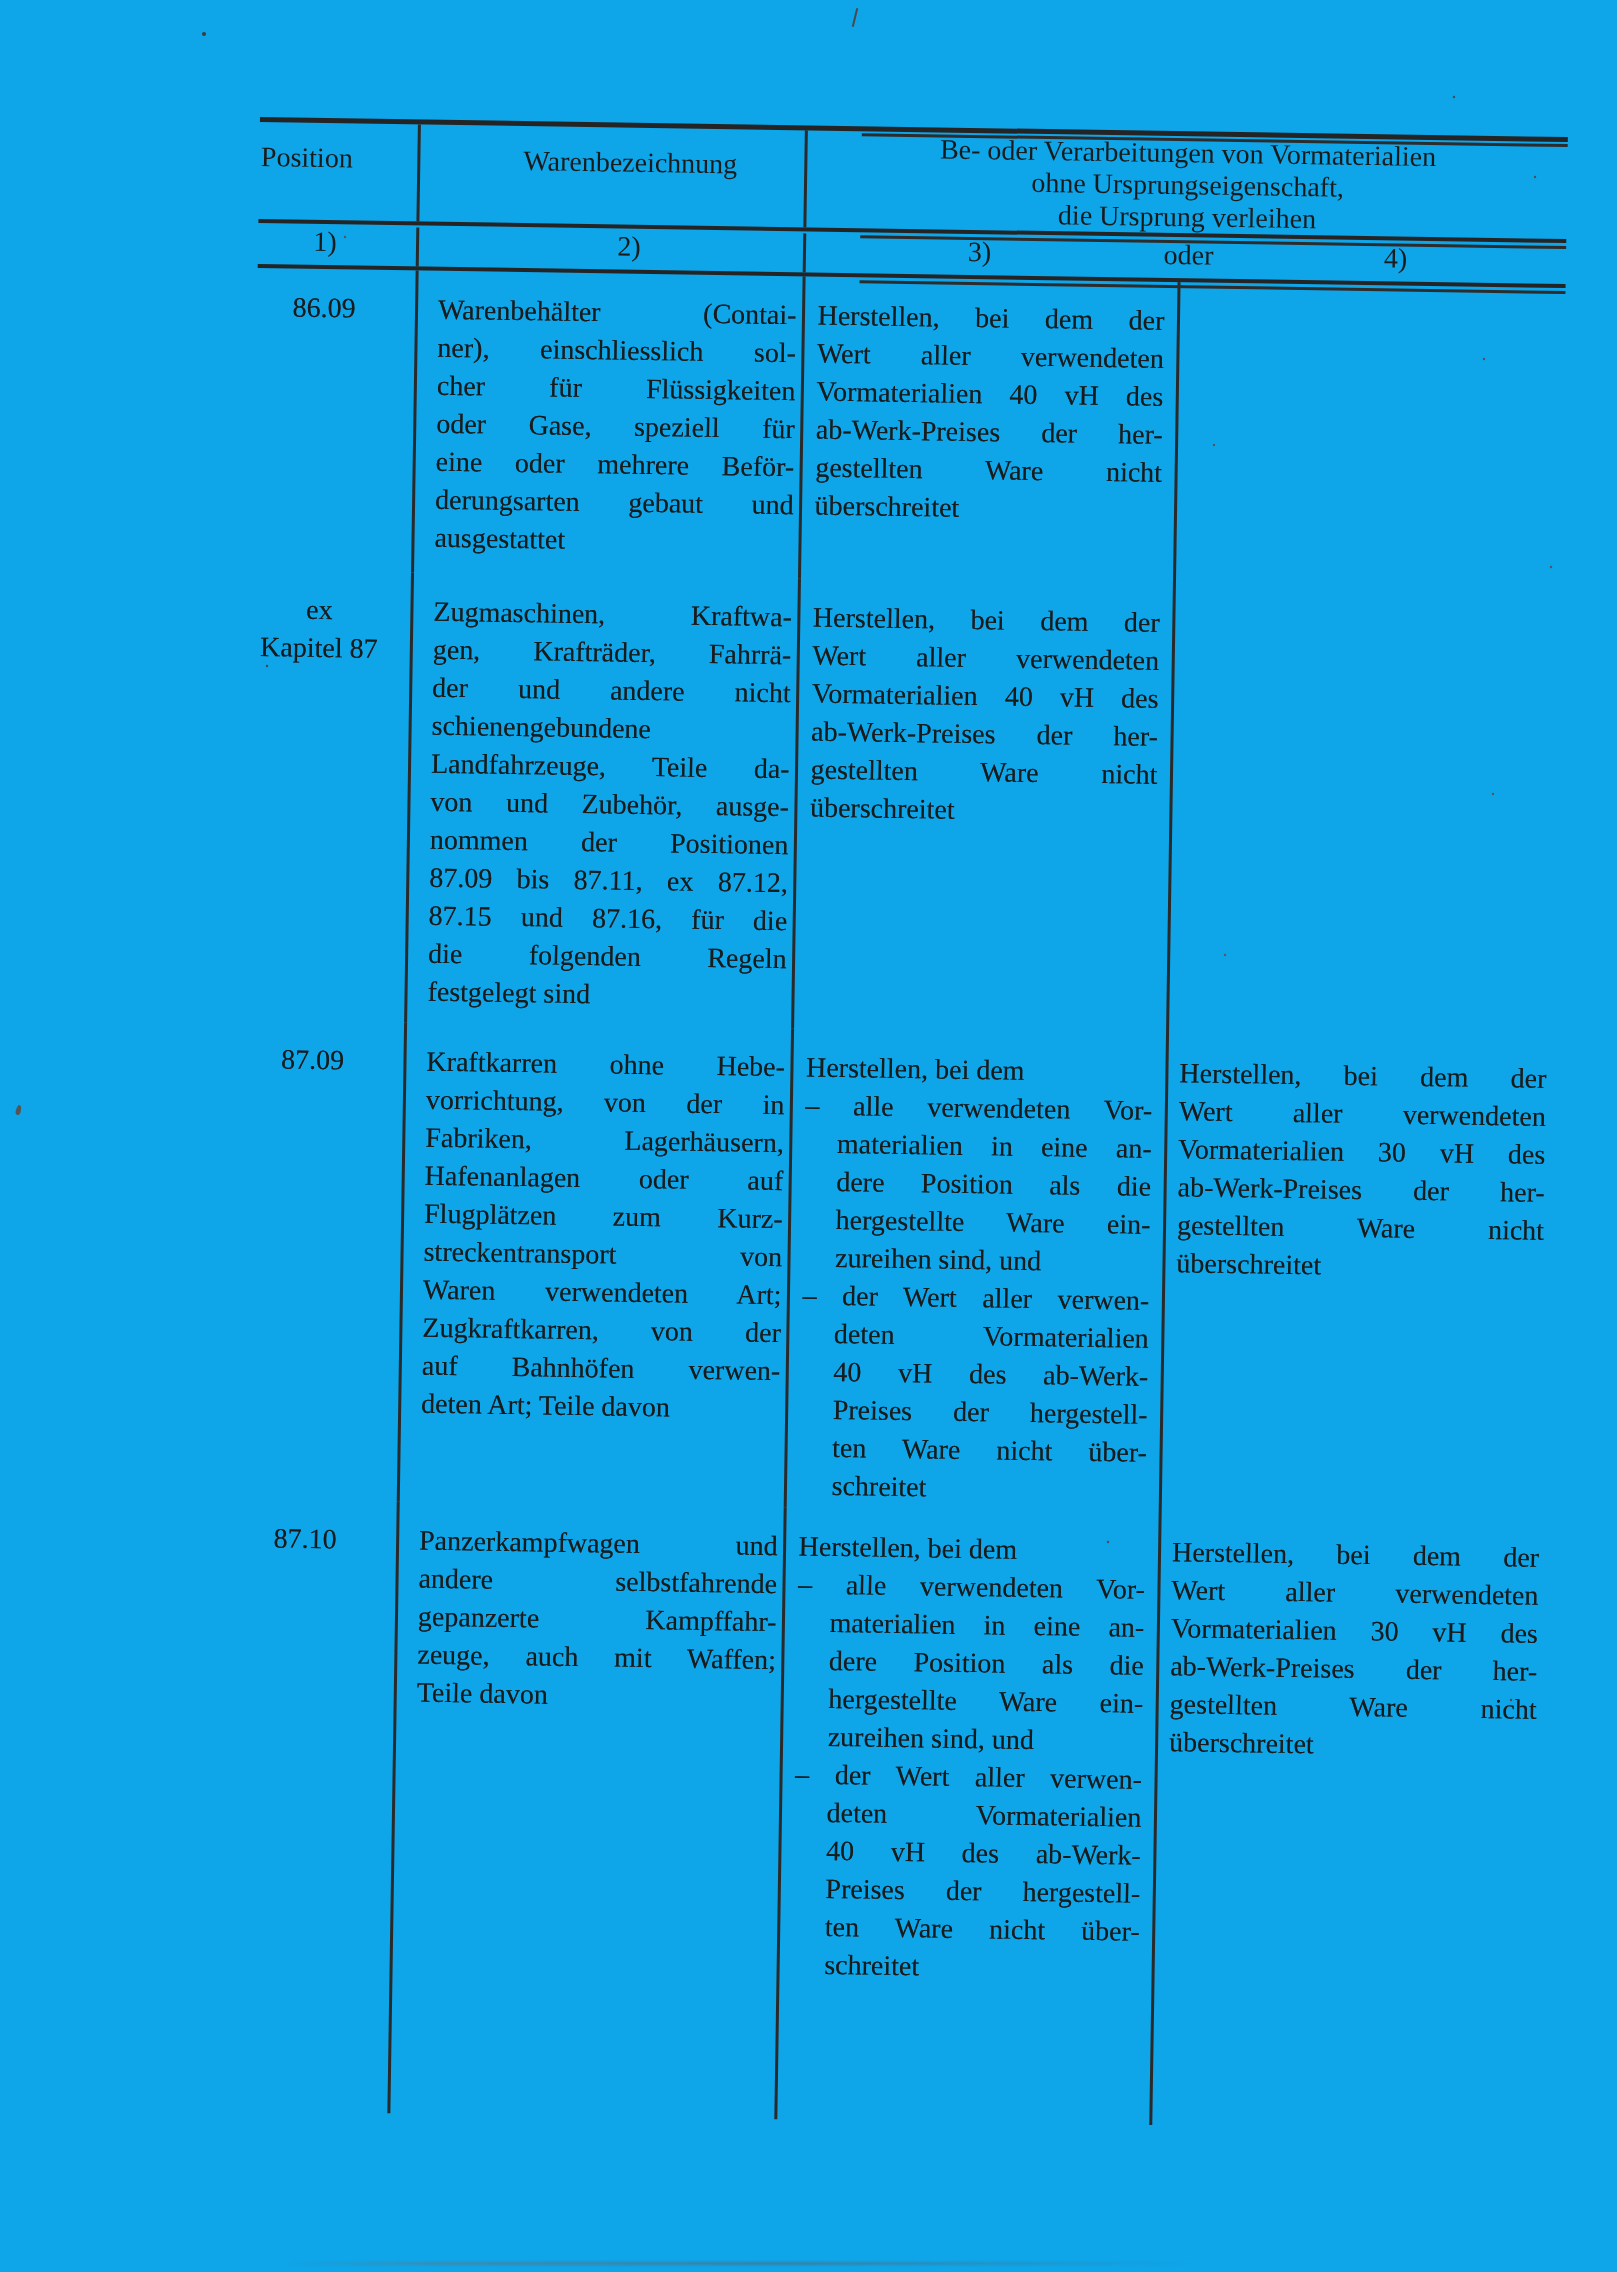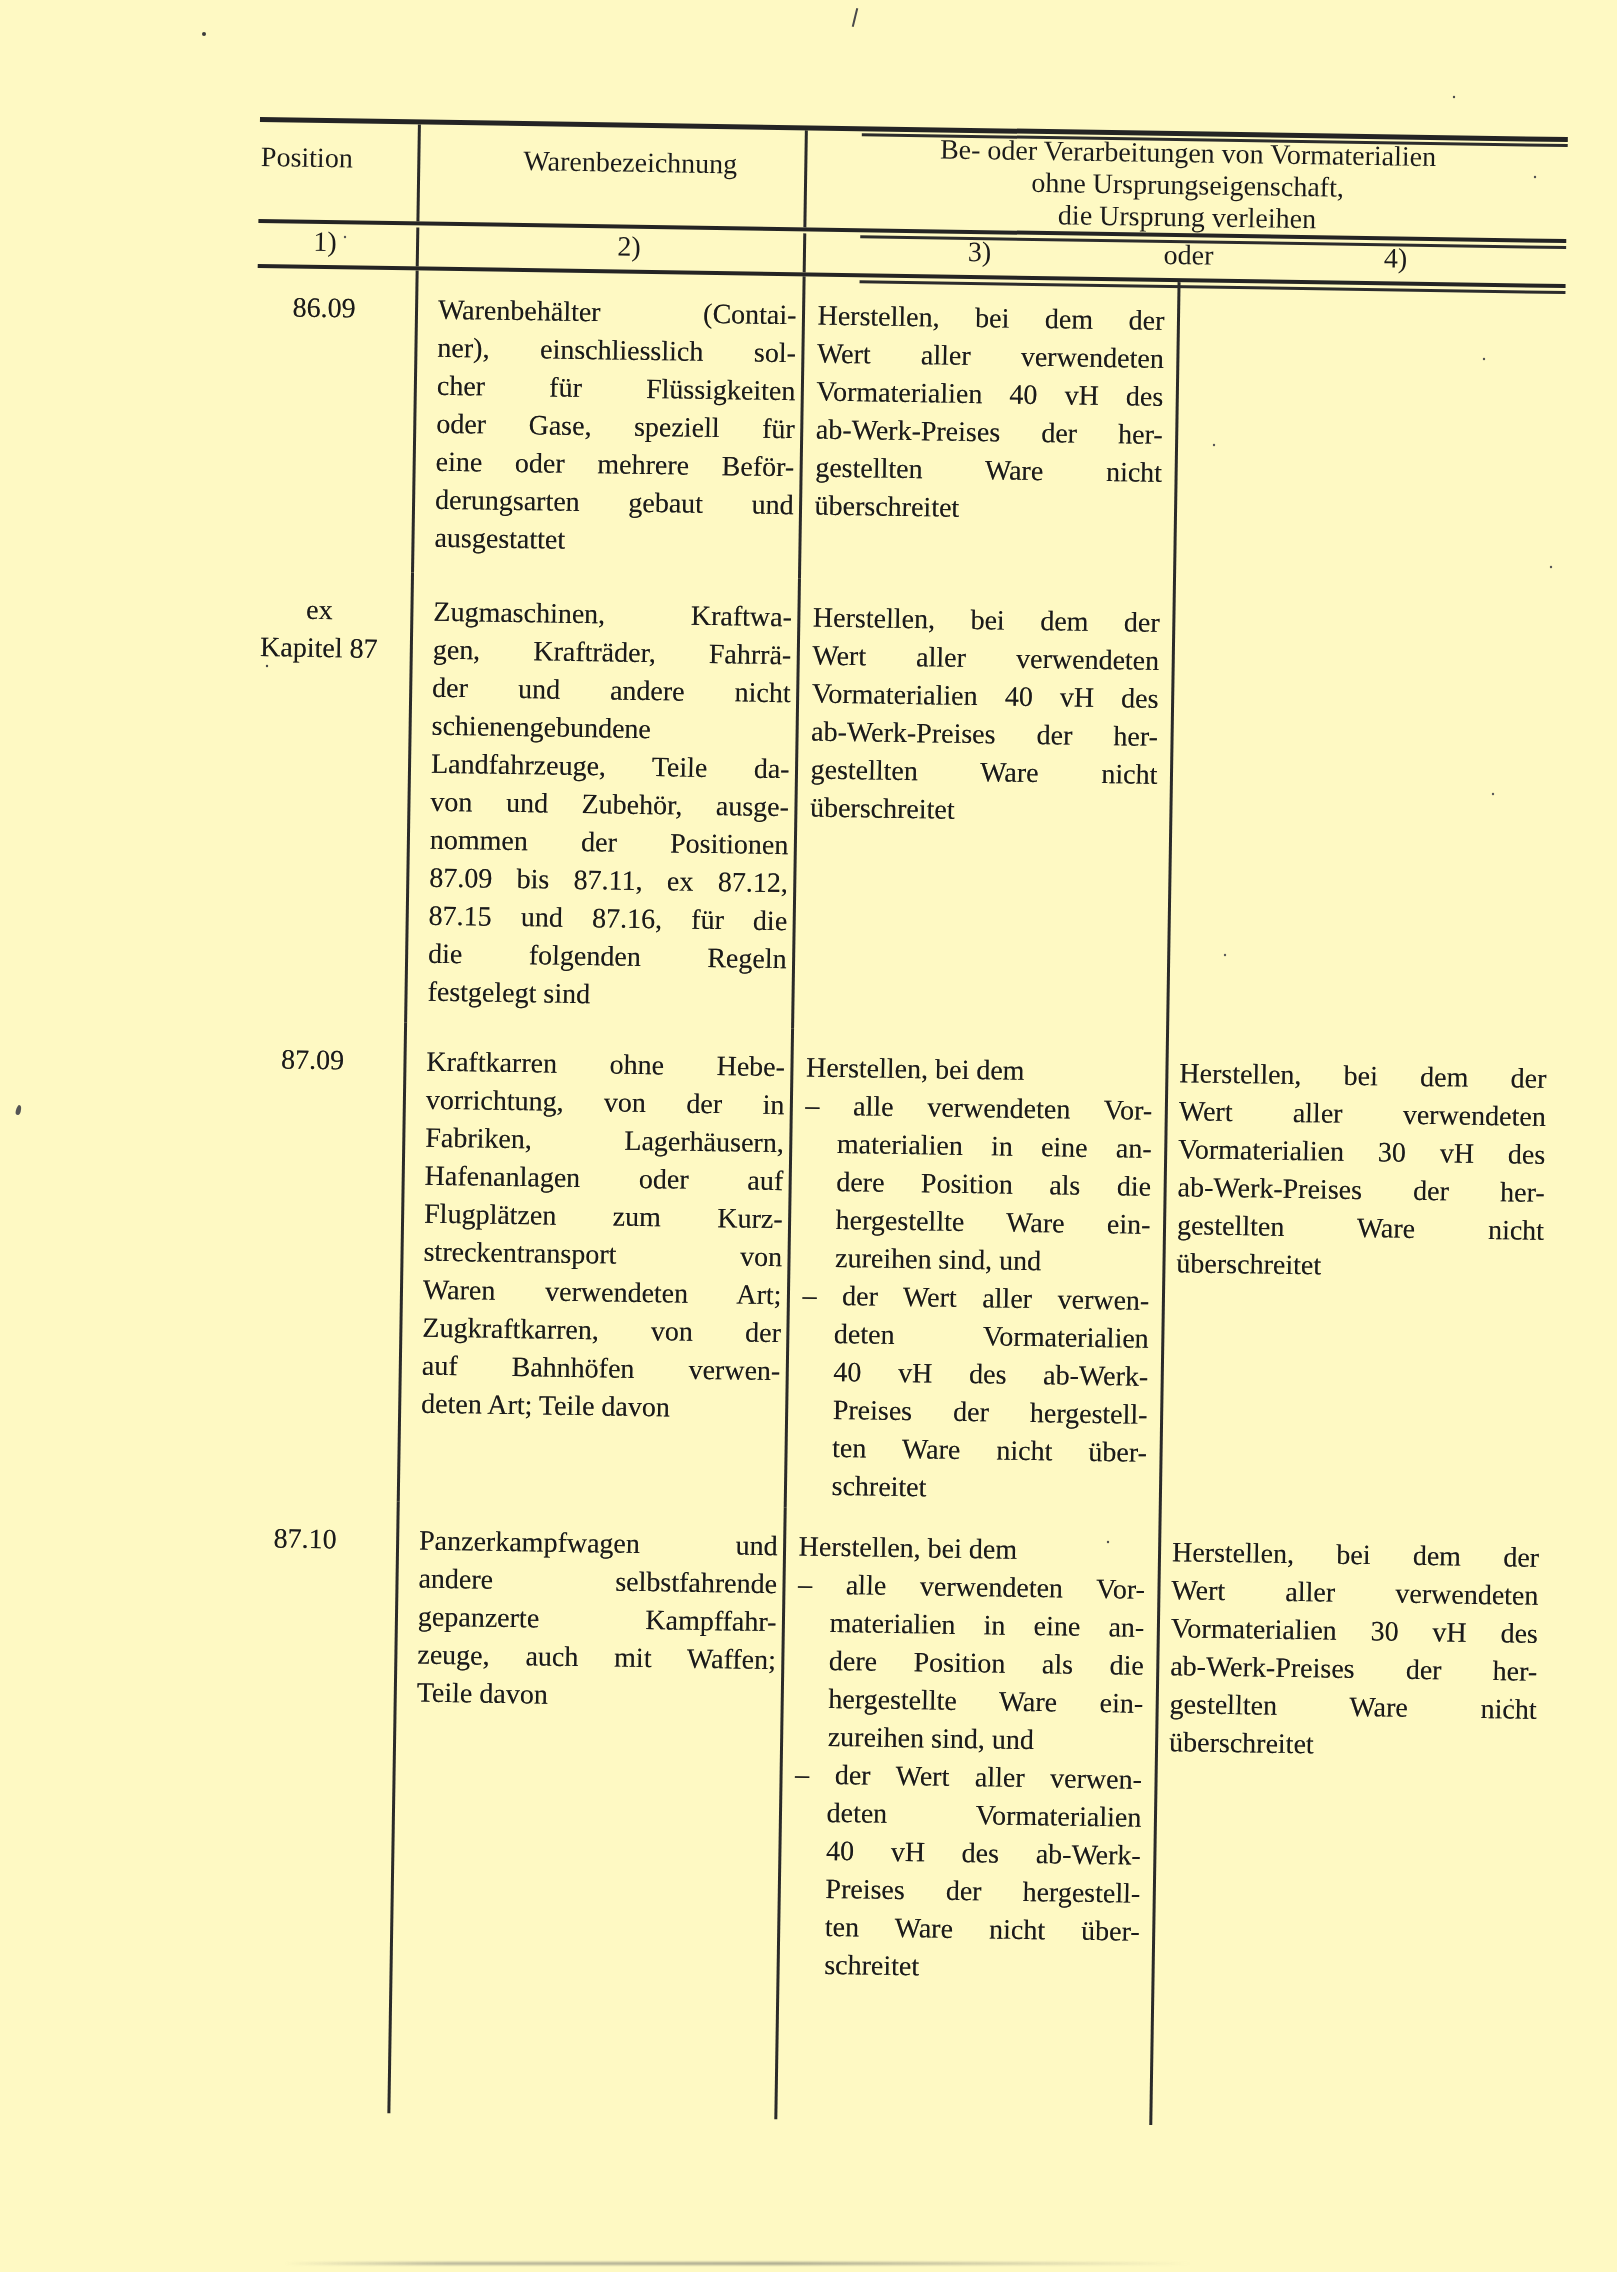--- a/index.html
+++ b/index.html
@@ -1,17 +1,17 @@
 <!DOCTYPE html>
 <html style="font-size:12.6px"><head>
 <meta charset="utf-8">
 <style>
   html,body{margin:0;padding:0;background:#ffffff;}
   .page{
-    position:relative; width:1618px; height:2273px; background:#fef9c3;
+    position:relative; width:1618px; height:2273px; background:#0ea5e9;
     font-family:"Liberation Serif","DejaVu Serif",serif; color:#1b1b1b;
     overflow:hidden;
   }
   .table{
     position:absolute; left:260px; top:117px; width:1308px;
     transform:rotate(0.88deg); transform-origin:0 0;
   }
   
   .hrule{position:relative; height:4.7px; background:#242424;}
   .hrule.mid,.hrule.bot{height:4px;}

